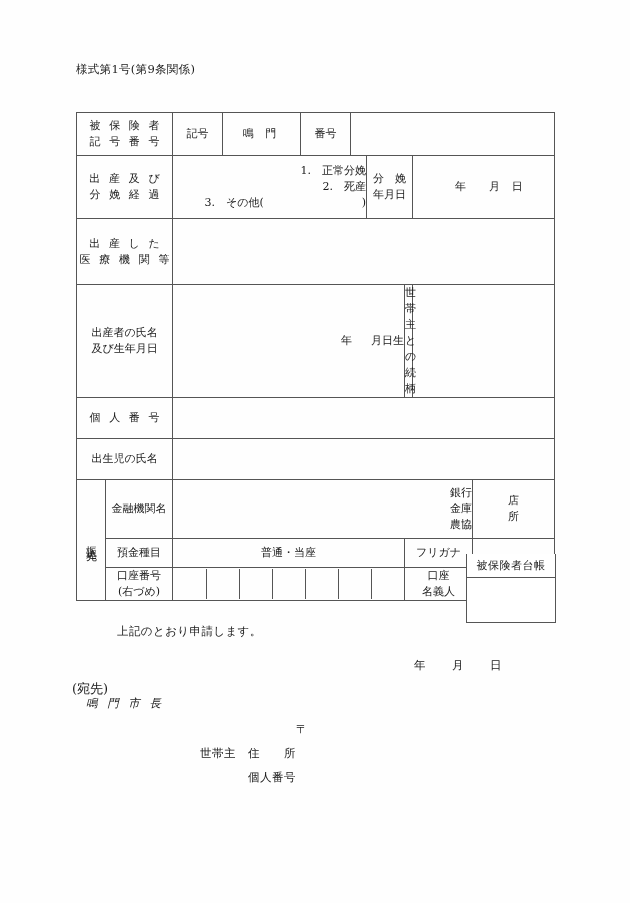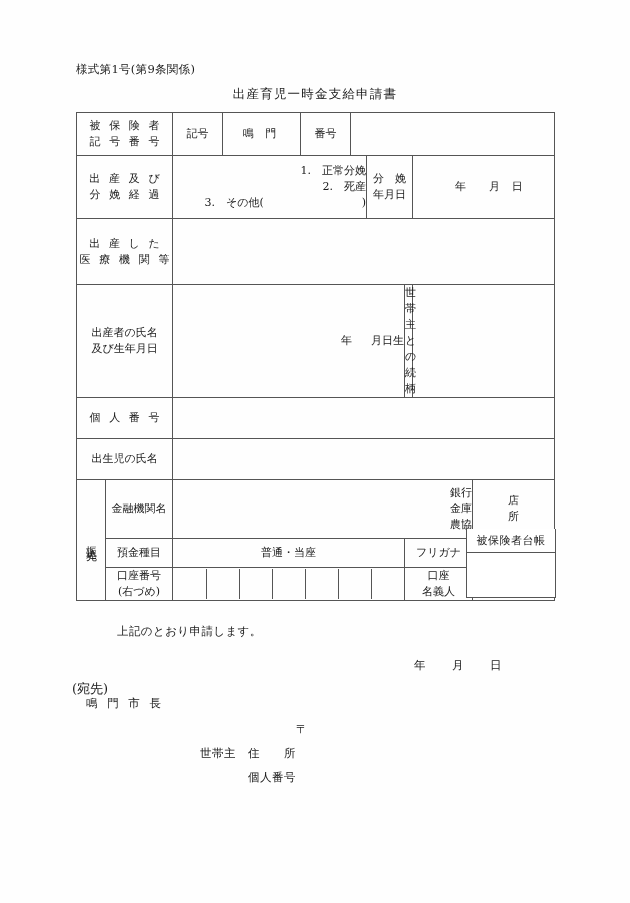--- a/index.html
+++ b/index.html
@@ -128,21 +128,21 @@
     border-bottom: none;
     height: 30px;
   }
   .acct-grid td:first-child { border-left: none; }
   .acct-grid td:last-child { border-right: none; }
 
   
   .ledger-box {
     position: absolute;
     left: 466px;
-    top: 529px;
+    top: 554px;
     width: 88px;
     border: 1px solid #555;
     border-top: none;
     background: #fff;
   }
   .ledger-head {
     border-bottom: 1px solid #555;
     text-align: center;
     font-size: 11px;
     padding: 4px 2px;
@@ -172,20 +172,21 @@
     left: 72px;
     top: 680px;
     font-size: 13px;
   }
   .addressee-name {
     position: absolute;
     left: 86px;
     top: 696px;
     font-size: 11.5px;
     letter-spacing: 3px;
+    font-style: italic;
   }
 
   .applicant {
     position: absolute;
     left: 200px;
     top: 722px;
     font-size: 11.5px;
   }
   .applicant .postal {
     margin-left: 96px;
@@ -206,21 +207,20 @@
   }
   .applicant .tel-gap1 { display: inline-block; width: 44px; }
   .applicant .tel-gap2 { display: inline-block; width: 34px; }
 </style>
 </head>
 <body>
 
 <div class="page">
 
   <div class="form-code">様式第1号(第9条関係)</div>
-  <div class="doc-title">出産育児一時金支給申請書</div>
 
   <table class="main-table">
     <colgroup>
       <col style="width:29px">
         <col style="width:67px">
       <col style="width:50px">
         <col style="width:78px">
         <col style="width:50px">
       <col style="width:16px">
         <col style="width:38px">

